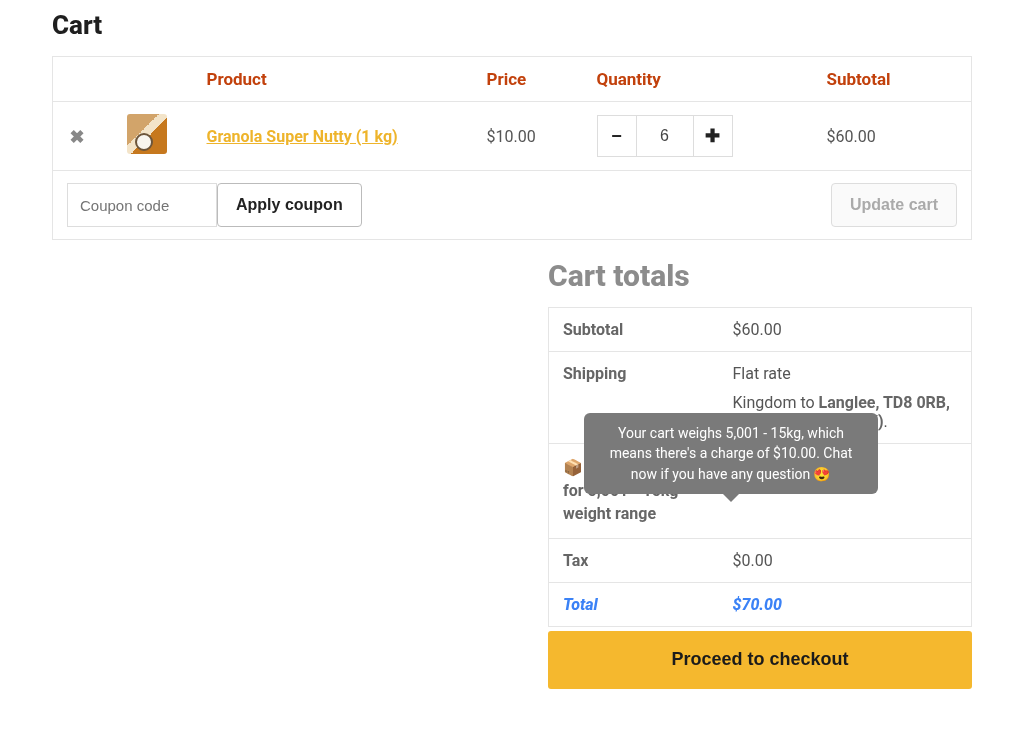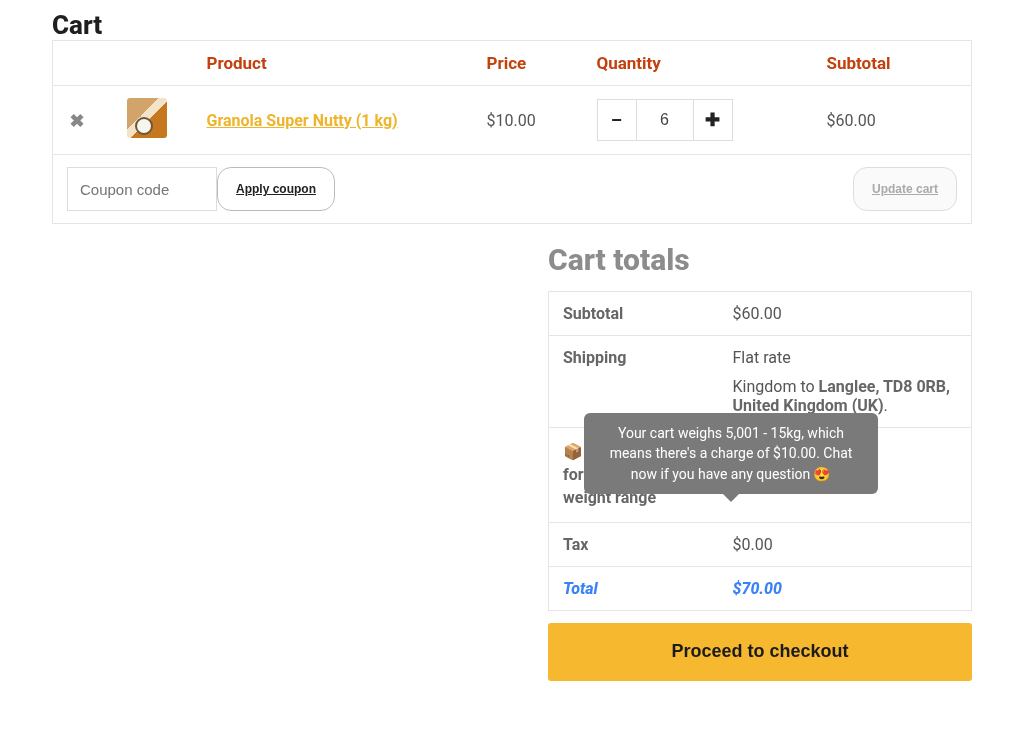--- a/index.html
+++ b/index.html
@@ -9,21 +9,21 @@
   color: #333;
   width: 1024px;
   height: 736px;
   position: relative;
   padding: 10px 52px 20px 52px;
 }
 h1.page-title {
   font-size: 26px;
   font-weight: 800;
   color: #1f1f1f;
-  margin-bottom: 0;
+  margin-bottom: 16px;
 }
 .cart-table {
   width: 100%;
   border-collapse: collapse;
   border: 1px solid #e5e5e5;
   background: #fff;
   margin-bottom: 18px;
 }
 .cart-table th, .cart-table td {
   padding: 12px 14px;
@@ -106,25 +106,24 @@
   padding: 0 12px;
   font-size: 15px;
   color: #888;
 }
 .btn {
   height: 44px;
   border: 1px solid #bbb;
   background: #fff;
   color: #222;
   font-weight: 700;
-  font-size: 12px;
+  font-size: 16px;
   padding: 0 18px;
   cursor: pointer;
-  border-radius: 14px;
-  text-decoration: underline;
+  border-radius: 4px;
 }
 .btn-disabled {
   color: #aaa;
   border: 1px solid #ddd;
   background: #fafafa;
   cursor: default;
 }
 .actions-right { float: right; }
 .totals-section {
   width: 424px;
@@ -175,21 +174,21 @@
 .total-row th, .total-row td { font-weight: 800; color: #3b82f6; font-style: italic; }
 .checkout-btn {
   display: block;
   width: 100%;
   height: 58px;
   background: #f5b82e;
   border: none;
   color: #1b1b1b;
   font-size: 18px;
   font-weight: 800;
-  margin-top: 12px;
+  margin-top: 4px;
   cursor: pointer;
   border-radius: 3px;
 }
 .tooltip {
   position: absolute;
   top: 413px;
   left: 584px;
   width: 294px;
   background: #7a7a7a;
   color: #fff;

